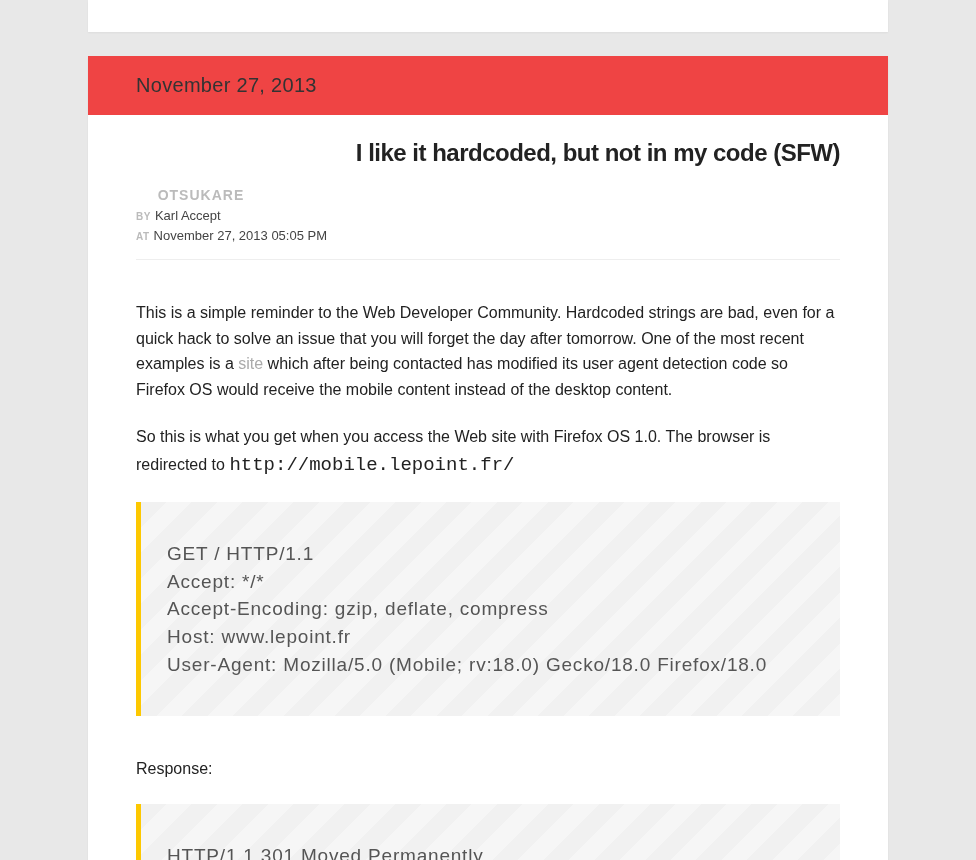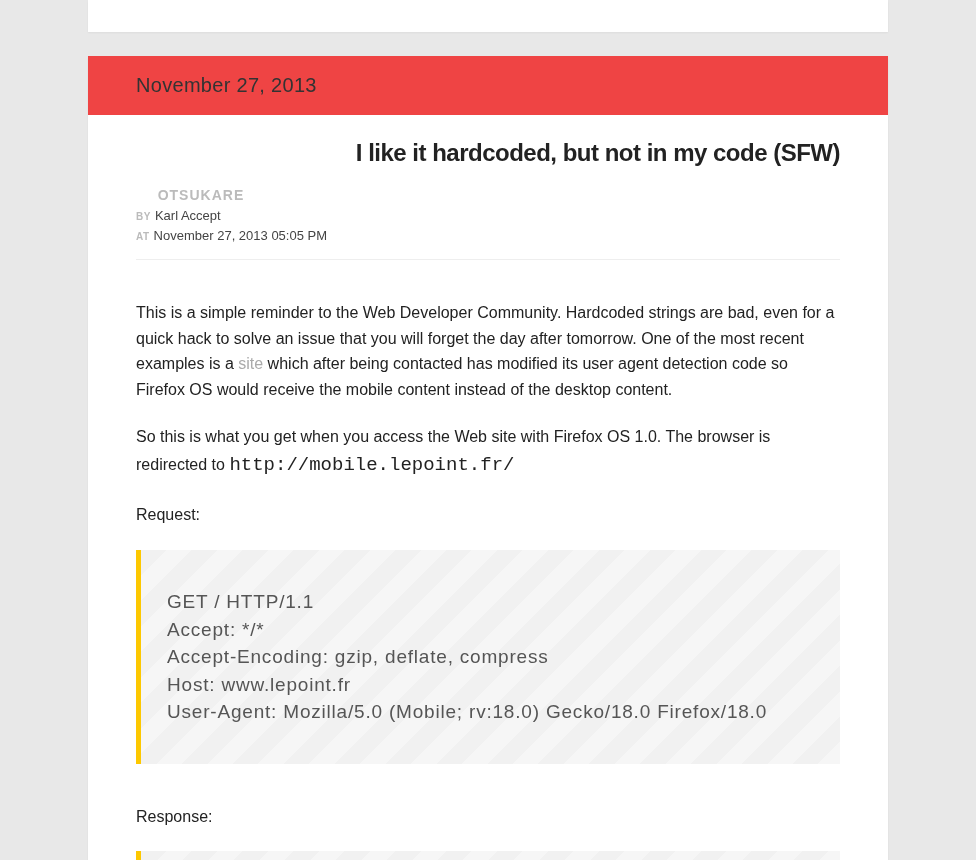--- a/index.html
+++ b/index.html
@@ -116,21 +116,20 @@
 
       <div class="meta">      <span class="site">OTSUKARE</span>
 <span class="lbl">BY</span><span>Karl Accept</span>
 <span class="lbl">AT</span><span>November 27, 2013 05:05 PM</span></div>
 
       <div class="content">
         <p><span>This is a simple reminder to the Web Developer Community. Hardcoded strings are bad, even for a quick hack to solve an issue that you will forget the day after tomorrow. One of the most recent examples is a </span><a class="link" href="#">site</a><span> which after being contacted has modified its user agent detection code so Firefox OS would receive the mobile content instead of the desktop content.</span></p>
 
         <p><span>So this is what you get when you access the Web site with Firefox OS 1.0. The browser is redirected to </span><code class="inline">http://mobile.lepoint.fr/</code></p>
 
-        <p>Request:</p>
 
         <pre class="codeblock">GET / HTTP/1.1
 Accept: */*
 Accept-Encoding: gzip, deflate, compress
 Host: www.lepoint.fr
 User-Agent: Mozilla/5.0 (Mobile; rv:18.0) Gecko/18.0 Firefox/18.0</pre>
 
         <p>Response:</p>
 
         <pre class="codeblock" style="margin-bottom:0">HTTP/1.1 301 Moved Permanently

